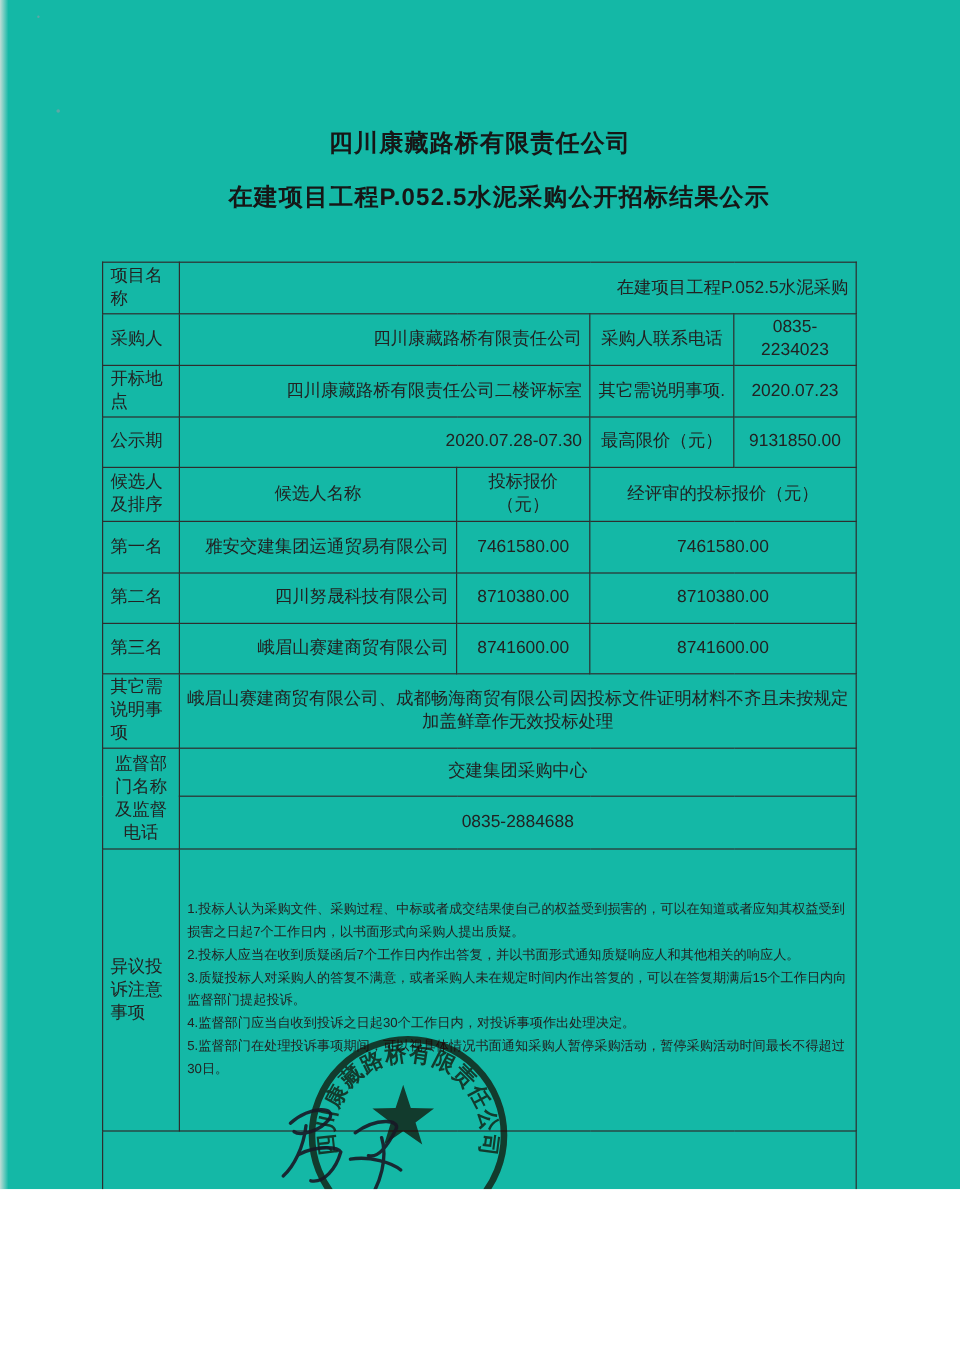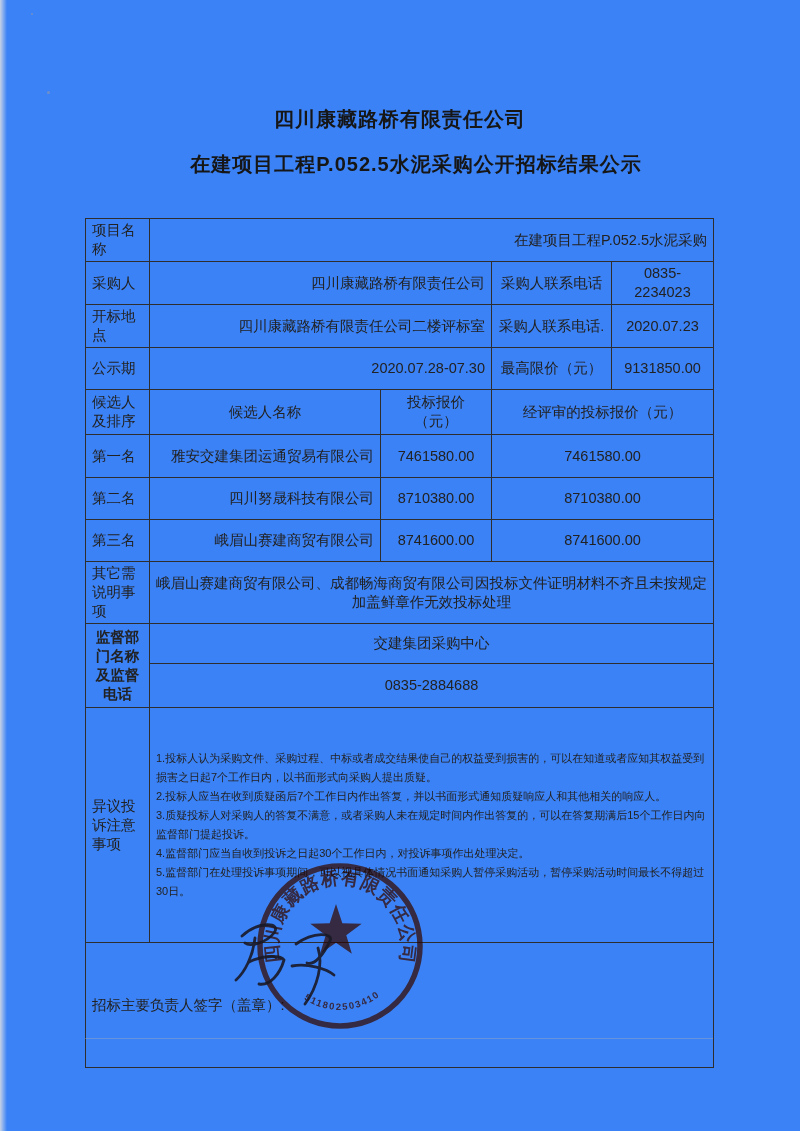--- a/index.html
+++ b/index.html
@@ -1,18 +1,18 @@
 <!DOCTYPE html>
 <html><head>
 <meta charset="utf-8">
 <style>
   html,body{margin:0;padding:0;background:#ffffff;}
   .page{
-    position:relative;width:800px;height:1131px;overflow:hidden;
-    background:#3b82f6;
+    position:relative;width:800px;height:991px;overflow:hidden;
+    background:#14b8a6;
     font-family:"Liberation Sans","DejaVu Sans",sans-serif;
     color:#1e1e1e;
   }
   .page-edge{position:absolute;left:0;top:0;width:7px;height:100%;
     background:linear-gradient(to right,#e9e6e2,rgba(255,255,255,0));opacity:.8;}
   .speckle{position:absolute;background:#9a9aa6;border-radius:50%;opacity:.55;}
   .doc-title{position:absolute;left:0;width:100%;text-align:center;
     font-weight:bold;font-size:20px;letter-spacing:1px;color:#161616;}
   .t1{top:106px;}
   .t2{top:151px;margin-left:16px;}
@@ -20,21 +20,21 @@
     position:absolute;left:85px;top:182px;width:628px;
     border-collapse:collapse;table-layout:fixed;
     font-size:14.5px;color:#222;margin-top:36px;
   }
   table.main td{
     border:1.6px solid #2e2e2e;
     padding:2px 6px;vertical-align:middle;
     line-height:19px;overflow:hidden;
   }
   td.lbl{padding-left:4px;padding-right:2px;line-height:18px;}
-  td.lbl-center{text-align:center;padding-left:2px;padding-right:2px;line-height:18px;font-weight:bold;}
+  td.lbl-center{text-align:center;padding-left:2px;padding-right:2px;line-height:18px;}
   td.left{text-align:right;}
   td.center{text-align:center;}
   td.notes{line-height:21px;text-align:center;}
   td.objection-body{padding:8px 7px;line-height:22px;font-size:11px;}
   td.sign-cell{vertical-align:top;padding-top:9px;padding-left:6px;}
   .ghost-line{position:absolute;left:85px;top:1038px;width:628px;height:1px;
     background:#b9b4ae;opacity:.35;}
   .stamp-wrap{position:absolute;left:250px;top:856px;width:180px;height:180px;
     mix-blend-mode:multiply;pointer-events:none;}
   .signature-wrap{position:absolute;left:228px;top:912px;width:160px;height:105px;
@@ -69,21 +69,21 @@
     <tr style="height:42px">
       <td class="lbl">采购人</td>
       <td class="left" colspan="2">四川康藏路桥有限责任公司</td>
       <td class="center">采购人联系电话</td>
       <td class="center">0835-2234023</td>
     </tr>
 
     <tr style="height:42px">
       <td class="lbl">开标地点</td>
       <td class="left" colspan="2">四川康藏路桥有限责任公司二楼评标室</td>
-      <td class="center">采购人联系电话.</td>
+      <td class="center">其它需说明事项.</td>
       <td class="center">2020.07.23</td>
     </tr>
 
     <tr style="height:42px">
       <td class="lbl">公示期</td>
       <td class="left" colspan="2">2020.07.28-07.30</td>
       <td class="center">最高限价（元）</td>
       <td class="center">9131850.00</td>
     </tr>
 

